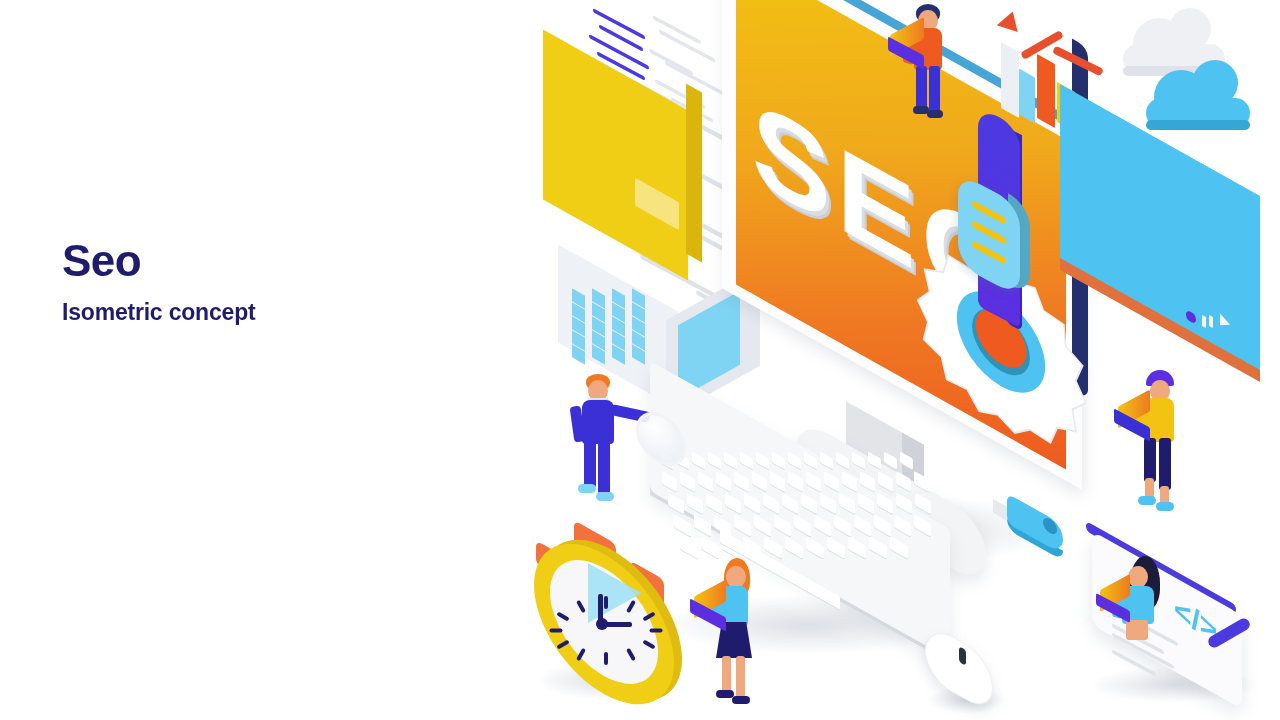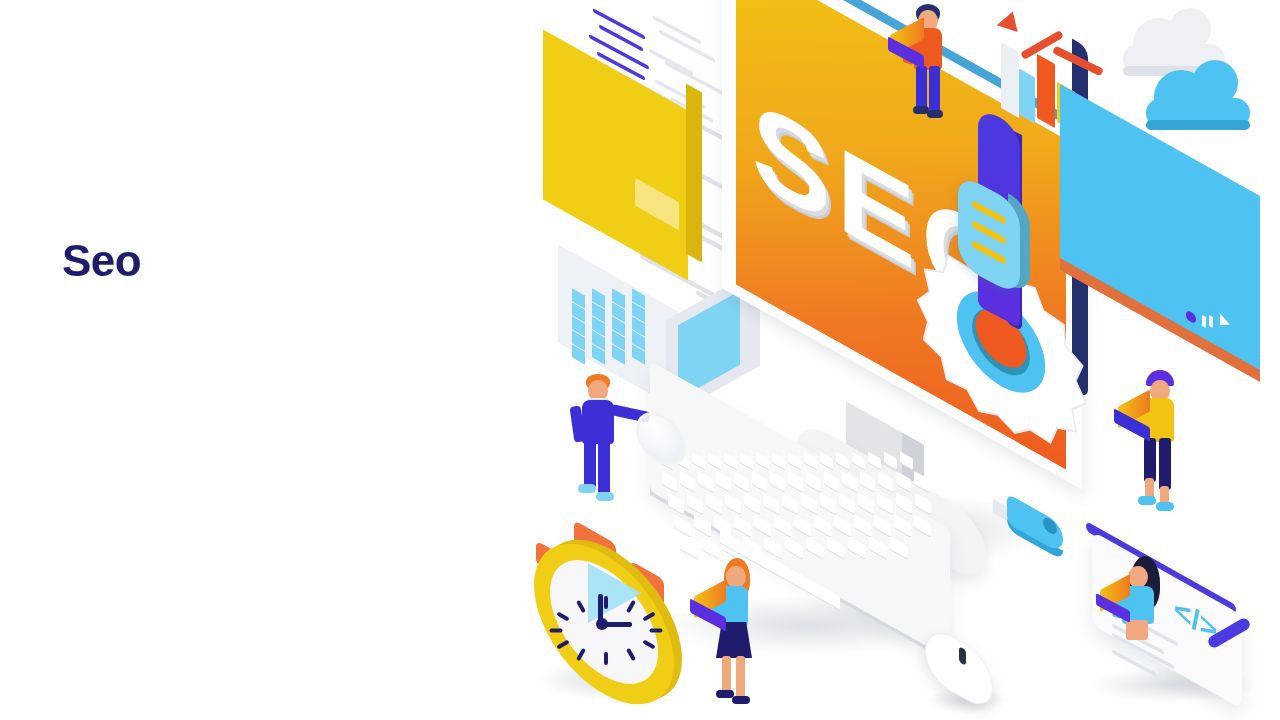--- a/index.html
+++ b/index.html
@@ -171,20 +171,21 @@
   .lap-top{position:absolute;border-radius:2px;transform:skewY(-28deg);}
   .lap-bot{position:absolute;border-radius:2px;transform:skewY(28deg);}
 </style>
 </head>
 <body>
 
 <div id="stage">
 
   <div id="headline">
     <div class="t1">Seo</div>
+    <div class="t2">Isometric concept</div>
   </div>
 
   <div class="abs" style="left:600px;top:60px;width:190px;height:330px;">
     <div class="spd" style="left:20px;top:28px;width:58px;"></div>
     <div class="spd" style="left:44px;top:56px;width:84px;"></div>
     <div class="spd" style="left:8px;top:92px;width:44px;"></div>
     <div class="spd" style="left:60px;top:110px;width:70px;"></div>
     <div class="spd" style="left:30px;top:150px;width:96px;"></div>
     <div class="spd" style="left:88px;top:182px;width:54px;"></div>
     <div class="spd" style="left:40px;top:214px;width:78px;"></div>

